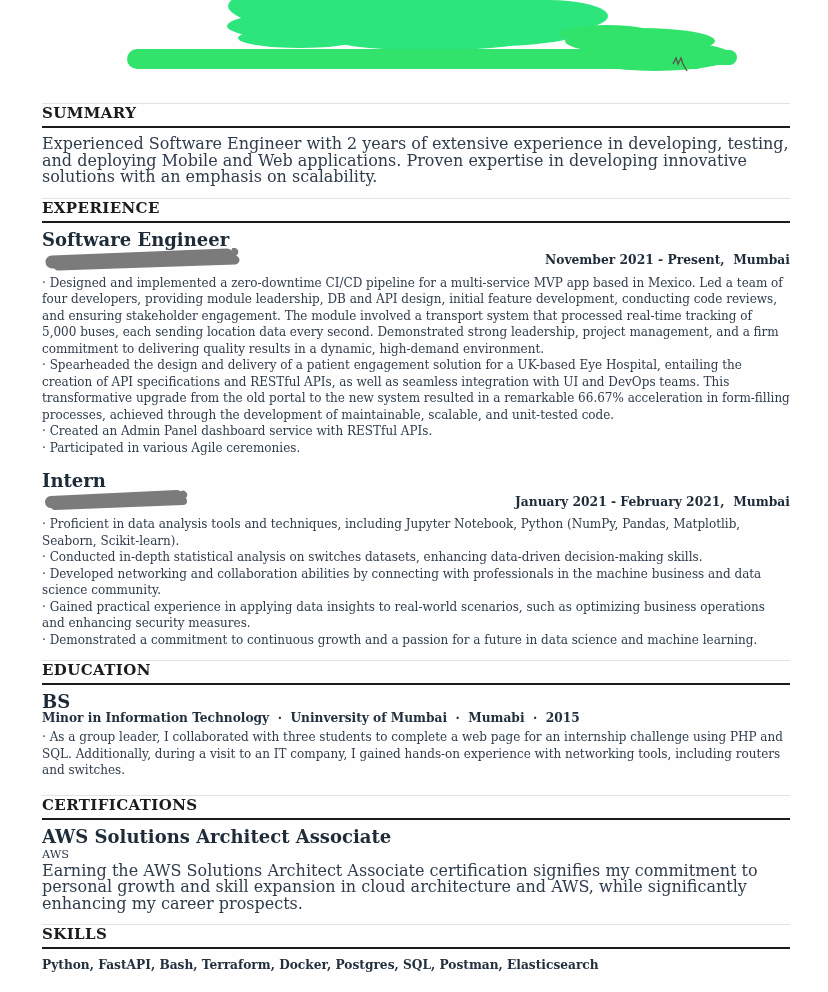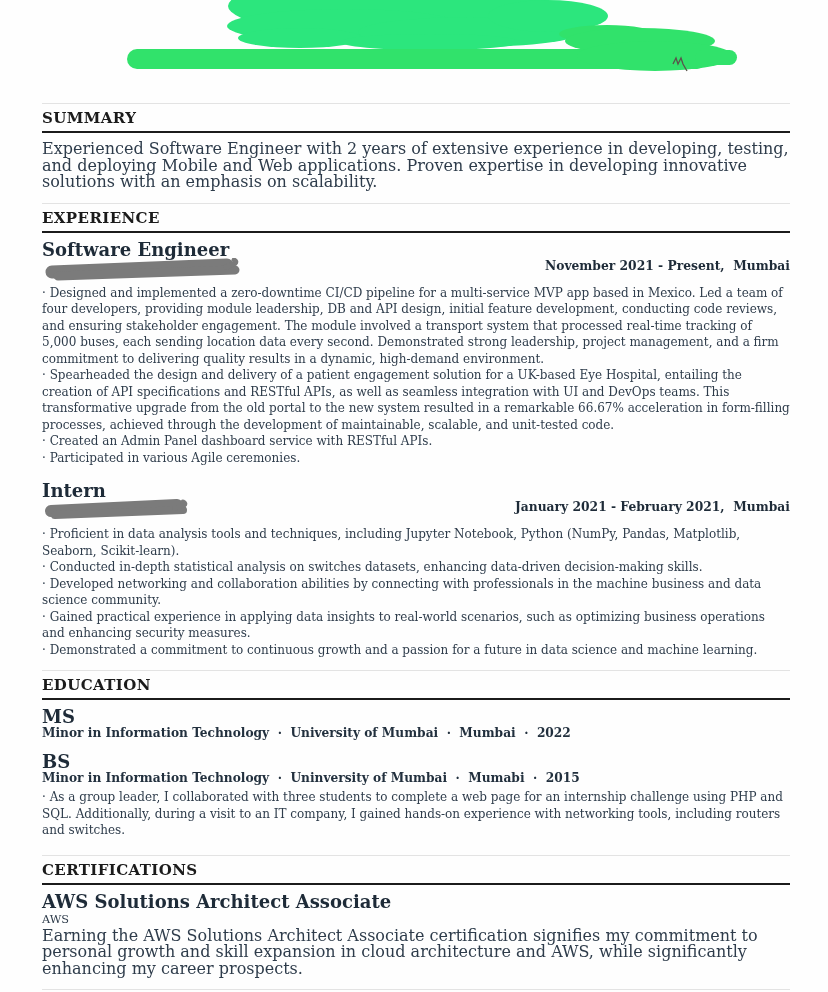--- a/index.html
+++ b/index.html
@@ -24,21 +24,20 @@
     background:var(--page-bg);overflow:hidden;
   }
   .redaction-header{position:relative;height:103px;width:828px;}
   .redaction-header svg{position:absolute;left:0;top:0;}
   .blob-group{fill:var(--green-blob);}
   .bar-group{fill:var(--green-bar);}
   .sig-mark{stroke:#59544b;fill:none;stroke-width:1.3;}
   .content{padding:0 38px 0 42px;}
   .section{
     border-top:1px solid var(--rule-light);
-    padding-top:5px;
     margin-top:12px;
   }
   .section:first-child{margin-top:0;}
   .section-heading{
     font-size:15px;font-weight:700;letter-spacing:0.4px;
     color:var(--heading-text);
     border-bottom:2.5px solid var(--rule-dark);
     padding-bottom:3px;margin-bottom:8px;
     line-height:19px;
   }
@@ -50,21 +49,21 @@
     font-size:12px;line-height:16.5px;
     white-space:pre-wrap;
   }
   .bullet::before{content:"· ";}
   .job{margin-bottom:16px;}
   .job:last-child{margin-bottom:12px;}
   .job-title,.degree,.cert-name{
     font-size:18px;font-weight:700;color:#1e2b38;line-height:17px;
   }
   .job-meta-row{
-    display:flex;justify-content:space-between;align-items:flex-start;
+    display:flex;justify-content:space-between;align-items:center;
     height:24px;margin-bottom:3px;
   }
   .company-scribble path{
     stroke:var(--gray-scribble);fill:none;stroke-linecap:round;
   }
   .job-date{
     font-size:12.3px;font-weight:700;color:#1e2b38;
     white-space:pre-wrap;line-height:15px;
   }
   .edu-entry{margin-bottom:11px;}
@@ -146,24 +145,20 @@
         <div class="bullet">Conducted in-depth statistical analysis on switches datasets, enhancing data-driven decision-making skills.</div>
         <div class="bullet">Developed networking and collaboration abilities by connecting with professionals in the machine business and data science community.</div>
         <div class="bullet">Gained practical experience in applying data insights to real-world scenarios, such as optimizing business operations and enhancing security measures.</div>
         <div class="bullet">Demonstrated a commitment to continuous growth and a passion for a future in data science and machine learning.</div>
       </div>
     </section>
 
     <section class="section">
       <h2 class="section-heading">EDUCATION</h2>
 
-      <div class="edu-entry">
-        <div class="degree">MS</div>
-        <div class="edu-details">Minor in Information Technology  ·  University of Mumbai  ·  Mumbai  ·  2022</div>
-      </div>
 
       <div class="edu-entry">
         <div class="degree">BS</div>
         <div class="edu-details">Minor in Information Technology  ·  Uninversity of Mumbai  ·  Mumabi  ·  2015</div>
         <div class="bullet">As a group leader, I collaborated with three students to complete a web page for an internship challenge using PHP and SQL. Additionally, during a visit to an IT company, I gained hands-on experience with networking tools, including routers and switches.</div>
       </div>
     </section>
 
     <section class="section">
       <h2 class="section-heading">CERTIFICATIONS</h2>

